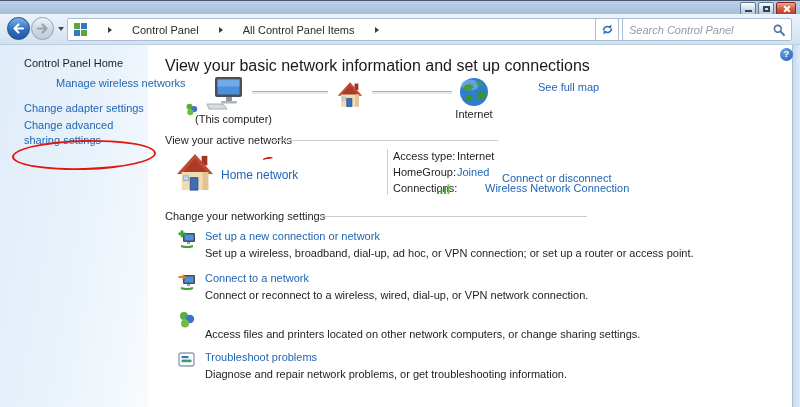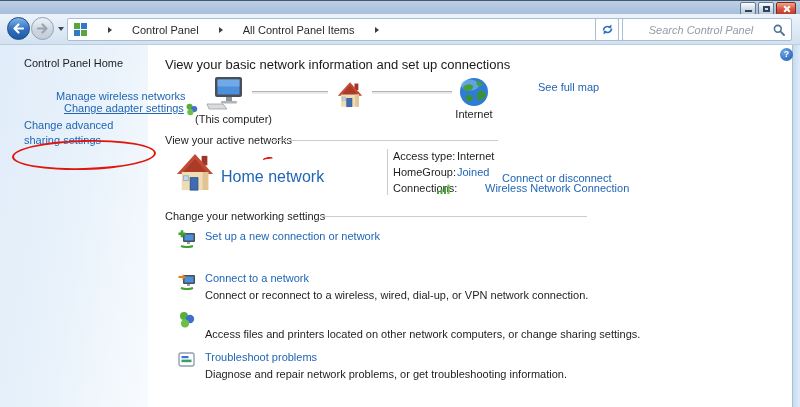--- a/index.html
+++ b/index.html
@@ -25,21 +25,21 @@
     background:linear-gradient(#ecf3fb,#dae7f4 70%,#d2e1f0); border-bottom:1px solid #bacee0; }
   .navcircle { position:absolute; top:3px; width:23px; height:23px; border-radius:50%; }
   #back-btn { left:7px; background:linear-gradient(#7db3e8,#2f6fc0 55%,#1e5aa8); border:1px solid #1c4a7a; }
   #fwd-btn { left:31px; background:linear-gradient(#eef2f6,#ccd6e0 60%,#c2cdd8); border:1px solid #93a2b4; }
   #nav-caret { position:absolute; left:58px; top:13px; width:0; height:0;
     border-left:3px solid transparent; border-right:3px solid transparent; border-top:4px solid #3c4856; }
   .field { position:absolute; top:4px; height:23px; background:#fff; border:1px solid #a9bed2; border-radius:2px; }
   #address-bar { left:67px; width:558px; display:flex; align-items:center; padding:0 5px; gap:20px; }
   #refresh-btn { left:595px; width:24px; display:flex; align-items:center; justify-content:center; }
   #search-box { left:622px; width:170px; display:flex; align-items:center; padding:0 6px; }
-  #search-box input { flex:1; border:none; outline:none; font:11px "Liberation Sans",sans-serif; color:#333; background:transparent;text-align:center; }
+  #search-box input { flex:1; border:none; outline:none; font:11px "Liberation Sans",sans-serif; color:#333; background:transparent; }
   #search-box input::placeholder { color:#939ca6; font-style:italic; }
   .crumb { color:#2a2a2a; white-space:nowrap; }
   .crumb-sep { width:0; height:0; border-top:3px solid transparent; border-bottom:3px solid transparent;
     border-left:4px solid #3c3c3c; display:inline-block; }
   #addr-caret { margin-left:auto; width:0; height:0; border-left:3px solid transparent;
     border-right:3px solid transparent; border-top:4px solid #3c4856; }
 
   
   #content { position:absolute; left:0; top:45px; width:800px; height:362px; background:#fff; }
   #right-edge { position:absolute; left:792px; top:0; width:8px; height:362px;
@@ -47,21 +47,21 @@
   #sidebar { position:absolute; left:0; top:0; width:148px; height:362px;
     background:linear-gradient(100deg,#e0ecf9 0%,#eaf3fb 55%,#f8fbfe 100%); }
   .side-item { position:absolute; left:24px; white-space:nowrap; }
   .link { color:#2166b5; cursor:pointer; text-decoration:none; }
   #red-ellipse { position:absolute; left:12px; top:95px; width:144px; height:30px;
     border:2.5px solid #e2150d; border-radius:50%; transform:rotate(-1.5deg); pointer-events:none; z-index:5; }
   #red-mark { position:absolute; left:263px; top:112px; width:10px; height:5px;
     border-top:2px solid #e2150d; border-radius:50%; transform:rotate(-8deg); }
 
   .abs { position:absolute; }
-  #page-title { left:165px; top:12px; font-size:13px; color:#1a1a1a; white-space:nowrap; }
+  #page-title { left:165px; top:12px; font-size:16px; color:#1a1a1a; white-space:nowrap; }
   #help-btn { left:780px; top:3px; width:13px; height:13px; border-radius:50%;
     background:radial-gradient(circle at 35% 30%, #6ea8e8, #1e55a8); color:#fff; font-size:9px;
     font-weight:bold; text-align:center; line-height:13px; }
 
   .mapline { height:3px; background:#eaeaea; border-top:1px solid #b2b2b2; }
   .maplabel { white-space:nowrap; }
   .rule { height:1px; background:#cccccc; }
   .vrule { width:1px; background:#cccccc; }
   .sec-header { color:#1e1e1e; white-space:nowrap; }
   .detail-label { color:#1e1e1e; }
@@ -130,22 +130,22 @@
       <svg width="12" height="12" viewBox="0 0 12 12">
         <circle cx="4.8" cy="4.8" r="3.4" stroke="#4d7296" stroke-width="1.6" fill="none"></circle>
         <line x1="7.4" y1="7.4" x2="11" y2="11" stroke="#4d7296" stroke-width="1.8" stroke-linecap="round"></line>
       </svg>
     </div>
   </div>
 
   <div id="content">
     <div id="sidebar">
       <div class="side-item" style="top:12px;">Control Panel Home</div>
-      <div class="side-item link" style="top:45px;padding-left:32px;">Manage wireless networks</div>
-      <div class="side-item link" style="top:57px; text-decoration:underline;margin-left:40px;">Change adapter settings</div>
+      <div class="side-item link" style="top:32px;padding-left:32px;">Manage wireless networks</div>
+      <div class="side-item link" style="top:57px; ">Change adapter settings</div>
       <div class="side-item link" style="top:73px; width:118px; white-space:normal; line-height:15px;">Change advanced sharing settings</div>
     </div>
     <div id="red-ellipse"></div>
     <div id="right-edge"></div>
 
     <div id="page-title" class="abs">View your basic network information and set up connections</div>
     <div id="help-btn" class="abs">?</div>
 
     <svg class="abs" style="left:206px; top:31px;" width="38" height="34" viewBox="0 0 38 34">
       <rect x="9" y="1" width="27" height="20" rx="2" fill="#4a4f55"></rect>
@@ -190,21 +190,21 @@
 
     <svg class="abs" style="left:176px; top:107px;" width="38" height="40" viewBox="0 0 40 42">
       <rect x="27" y="4" width="6" height="10" fill="#9e3528"></rect>
       <polygon points="20,2 39,23 1,23" fill="#c14a33"></polygon>
       <polygon points="20,7 34,23 6,23" fill="#a93b28"></polygon>
       <rect x="6" y="21" width="28" height="19" fill="#efdbb4"></rect>
       <rect x="28" y="21" width="6" height="19" fill="#e0c493"></rect>
       <rect x="15" y="27" width="8" height="13" fill="#3f6db5" stroke="#2d4f8a"></rect>
       <rect x="8" y="25" width="5" height="5" fill="#c6d9ec" stroke="#9aadc0"></rect>
     </svg>
-    <div class="abs link" style="left:221px; top:123px; font-size:16px;">Home network</div>
+    <div class="abs link" style="left:221px; top:123px; font-size:12px;">Home network</div>
     <div class="abs vrule" style="left:387px; top:104px; height:46px;"></div>
 
     <div class="abs detail-label" style="left:393px; top:105px;text-align:right;">Access type:</div>
     <div class="abs" style="left:457px; top:105px;">Internet</div>
     <div class="abs detail-label" style="left:393px; top:121px;">HomeGroup:</div>
     <div class="abs link" style="left:457px; top:121px;">Joined</div>
     <div class="abs detail-label" style="left:393px; top:137px;">Connections:</div>
     <svg class="abs" style="left:437px; top:139px;" width="13" height="10" viewBox="0 0 13 10">
       <rect x="0" y="7" width="2" height="3" fill="#4aa53c"></rect>
         <rect x="3.5" y="5" width="2" height="5" fill="#4aa53c"></rect>
@@ -218,20 +218,21 @@
 
     <svg class="abs" style="left:178px; top:185px;" width="18" height="18" viewBox="0 0 18 18">
       <rect x="5" y="3" width="12" height="9" rx="1" fill="#4a4f55"></rect>
       <rect x="6.5" y="4.5" width="9" height="6" fill="#4b8fdd"></rect>
       <rect x="0.5" y="2.5" width="7" height="2.6" fill="#3fa32f"></rect>
         <rect x="2.7" y="0.3" width="2.6" height="7" fill="#3fa32f"></rect>
       <rect x="9" y="12" width="3" height="2" fill="#9aa1a8"></rect>
       <path d="M3 16 Q9 18.2 15 16" stroke="#3fa32f" stroke-width="2" fill="none"></path>
     </svg>
     <div class="abs link item-title" style="left:205px; top:185px;">Set up a new connection or network</div>
+    <div class="abs item-desc" style="left:205px; top:202px;">Set up a wireless, broadband, dial-up, ad hoc, or VPN connection; or set up a router or access point.</div>
 
     <svg class="abs" style="left:178px; top:227px;" width="18" height="18" viewBox="0 0 18 18">
       <rect x="5" y="3" width="12" height="9" rx="1" fill="#4a4f55"></rect>
       <rect x="6.5" y="4.5" width="9" height="6" fill="#4b8fdd"></rect>
       <path d="M0.5 4 L4.5 4 L4.5 2 L8 5 L4.5 8 L4.5 6 L0.5 6 Z" fill="#e07f1f"></path>
       <rect x="9" y="12" width="3" height="2" fill="#9aa1a8"></rect>
       <path d="M3 16 Q9 18.2 15 16" stroke="#3fa32f" stroke-width="2" fill="none"></path>
     </svg>
     <div class="abs link item-title" style="left:205px; top:227px;">Connect to a network</div>
     <div class="abs item-desc" style="left:205px; top:244px;">Connect or reconnect to a wireless, wired, dial-up, or VPN network connection.</div>

